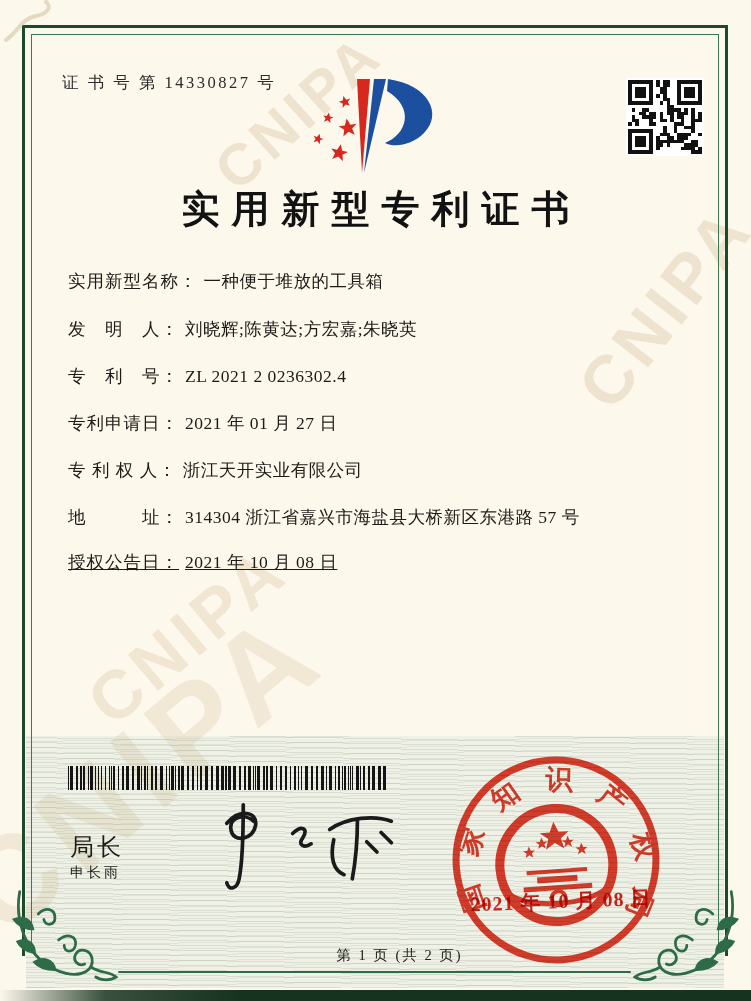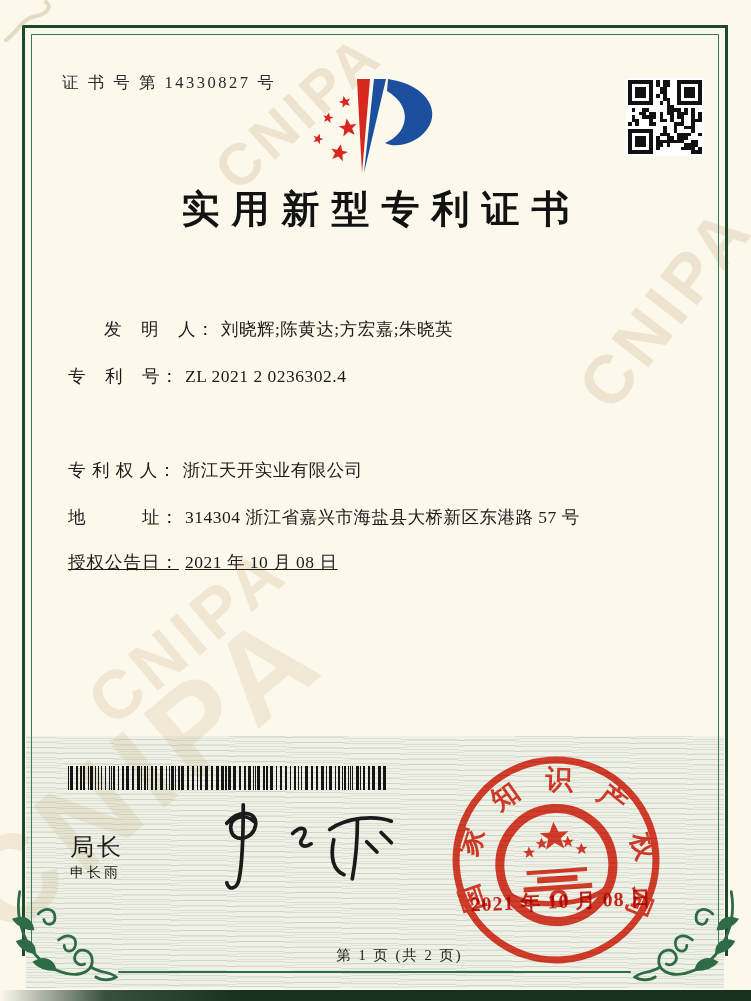--- a/index.html
+++ b/index.html
@@ -40,21 +40,21 @@
   .cert-no{position:absolute;left:62px;top:72px;font-size:16.5px;letter-spacing:2.5px;color:#2a2a2a;}
   .logo{position:absolute;left:287px;top:76px;width:178px;height:100px;}
   .qr{position:absolute;left:626px;top:78px;width:78px;height:78px;background:#fff;padding:2px;box-sizing:border-box;}
   .qr svg{width:100%;height:100%;shape-rendering:crispEdges;}
   .title{position:absolute;left:0;right:0;top:184px;text-align:center;
     font-size:38px;font-weight:bold;letter-spacing:12px;text-indent:12px;color:#121212;}
   
   .row{position:absolute;left:68px;width:640px;font-size:17.5px;white-space:nowrap;color:#1d1b18;}
   .row .lab{letter-spacing:1px;}
   .row .val{margin-left:6px;letter-spacing:.5px;}
-  .row.r0{top:269px;} .row.r1{top:317px;margin-left:36px;} .row.r2{top:364px;}
+  .row.r0{top:269px;} .row.r1{top:317px;} .row.r2{top:364px;}
   .row.r3{top:411px;} .row.r4{top:458px;} .row.r5{top:505px;}
   .row.r6{top:550px;text-decoration:underline;}
   .row .col2{position:absolute;left:318px;top:0;}
   
   .paras{position:absolute;left:64px;top:586px;width:630px;
     font-size:16.5px;line-height:26px;text-align:justify;color:#1d1b18;}
   .paras p{margin:0 0 5px;text-indent:2em;}
   
   .barcode{position:absolute;left:68px;top:766px;width:322px;height:24px;font-size:0;}
   .barcode i{display:inline-block;height:100%;background:#141414;vertical-align:top;}
@@ -259,25 +259,31 @@
         <rect x="14" y="0" width="7" height="7" fill="#111"></rect>
         <rect x="15" y="1" width="5" height="5" fill="#fff"></rect>
         <rect x="16" y="2" width="3" height="3" fill="#111"></rect>
         <rect x="0" y="14" width="7" height="7" fill="#111"></rect>
         <rect x="1" y="15" width="5" height="5" fill="#fff"></rect>
         <rect x="2" y="16" width="3" height="3" fill="#111"></rect>
       </svg></div>
 
   <div class="title">实用新型专利证书</div>
 
+  <div class="row r0">
+    <span class="lab">实用新型名称：</span><span class="val">一种便于堆放的工具箱</span>
+  </div>
   <div class="row r1">
     <span class="lab">发　明　人：</span><span class="val">刘晓辉;陈黄达;方宏嘉;朱晓英</span>
   </div>
   <div class="row r2">
     <span class="lab">专　利　号：</span><span class="val">ZL 2021 2 0236302.4</span>
+  </div>
+  <div class="row r3">
+    <span class="lab">专利申请日：</span><span class="val">2021 年 01 月 27 日</span>
   </div>
   <div class="row r4">
     <span class="lab">专 利 权 人：</span><span class="val">浙江天开实业有限公司</span>
   </div>
   <div class="row r5">
     <span class="lab">地　　　址：</span><span class="val">314304 浙江省嘉兴市海盐县大桥新区东港路 57 号</span>
   </div>
   <div class="row r6">
     <span class="lab">授权公告日：</span><span class="val">2021 年 10 月 08 日</span>
   </div>

